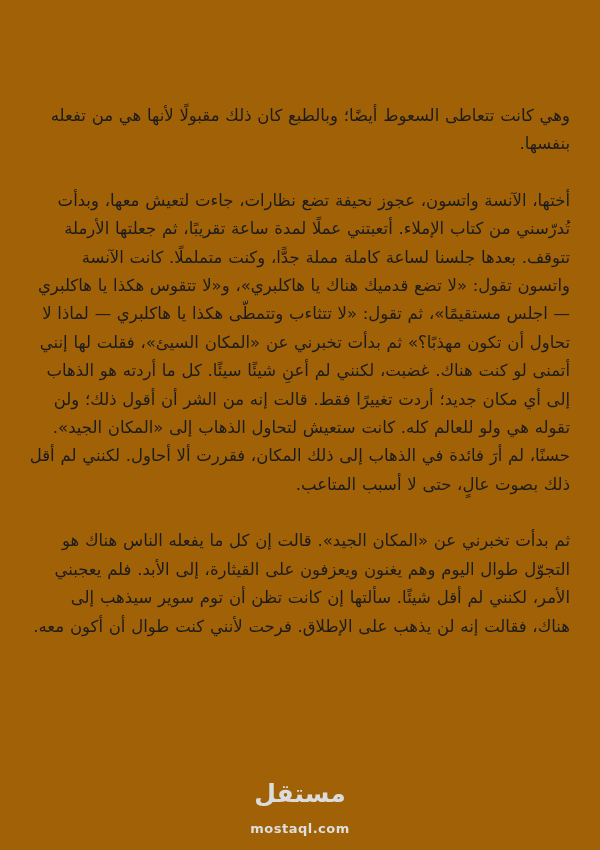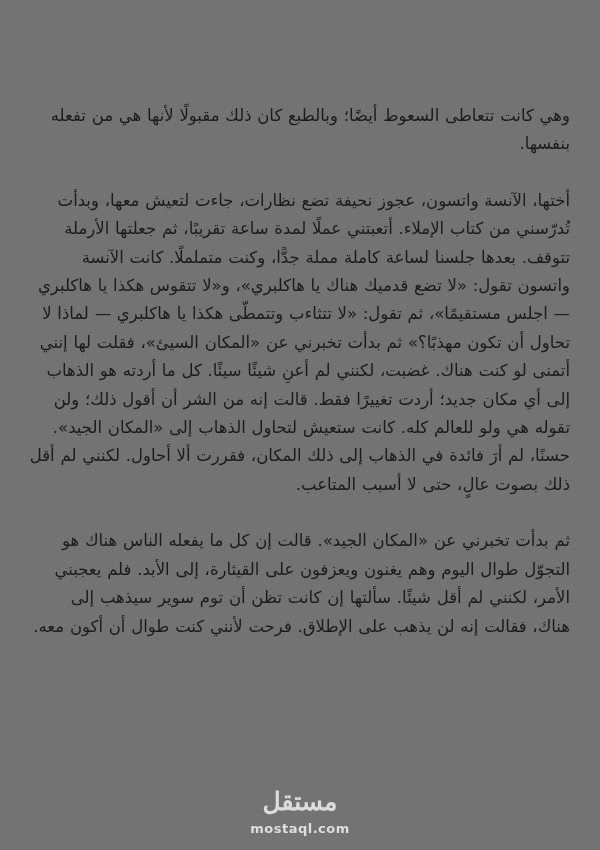--- a/index.html
+++ b/index.html
@@ -11,21 +11,21 @@
     width: 600px;
     height: 850px;
     overflow: hidden;
     font-family: "DejaVu Sans", sans-serif;
   }
   .page {
     position: relative;
     box-sizing: border-box;
     width: 600px;
     height: 850px;
-    background: #737373;
+    background: #a16207;
     padding: 102px 30px 0 28px;
     direction: rtl;
     text-align: right;
   }
   .para {
     margin: 0 0 28px 0;
     font-size: 16.5px;
     line-height: 28.4px;
     color: #1b1b1b;
     word-spacing: 0.5px;
@@ -38,29 +38,28 @@
     text-align: center;
     user-select: none;
     pointer-events: none;
   }
   .wm-logo {
     font-size: 25px;
     font-weight: bold;
     line-height: 1.0;
     color: #dcdcdc;
     direction: rtl;
-    font-family: Liberation Serif, serif;
   }
   .wm-url {
     font-size: 13px;
     font-weight: bold;
     letter-spacing: 0.5px;
     color: #dedede;
     direction: ltr;
-    margin-top: 7px;
+    margin-top: 15px;
   }
 </style>
 </head>
 <body>
 
 <div class="page">
   <p class="para">وهي كانت تتعاطى السعوط أيضًا؛ وبالطبع كان ذلك مقبولًا لأنها هي من تفعله بنفسها.</p>
 
   <p class="para">أختها، الآنسة واتسون، عجوز نحيفة تضع نظارات، جاءت لتعيش معها، وبدأت تُدرّسني من كتاب الإملاء. أتعبتني عملًا لمدة ساعة تقريبًا، ثم جعلتها الأرملة تتوقف. بعدها جلسنا لساعة كاملة مملة جدًّا، وكنت متململًا. كانت الآنسة واتسون تقول: «لا تضع قدميك هناك يا هاكلبري»، و«لا تتقوس هكذا يا هاكلبري — اجلس مستقيمًا»، ثم تقول: «لا تتثاءب وتتمطّى هكذا يا هاكلبري — لماذا لا تحاول أن تكون مهذبًا؟» ثم بدأت تخبرني عن «المكان السيئ»، فقلت لها إنني أتمنى لو كنت هناك. غضبت، لكنني لم أعنِ شيئًا سيئًا. كل ما أردته هو الذهاب إلى أي مكان جديد؛ أردت تغييرًا فقط. قالت إنه من الشر أن أقول ذلك؛ ولن تقوله هي ولو للعالم كله. كانت ستعيش لتحاول الذهاب إلى «المكان الجيد». حسنًا، لم أرَ فائدة في الذهاب إلى ذلك المكان، فقررت ألا أحاول. لكنني لم أقل ذلك بصوت عالٍ، حتى لا أسبب المتاعب.</p>
 

